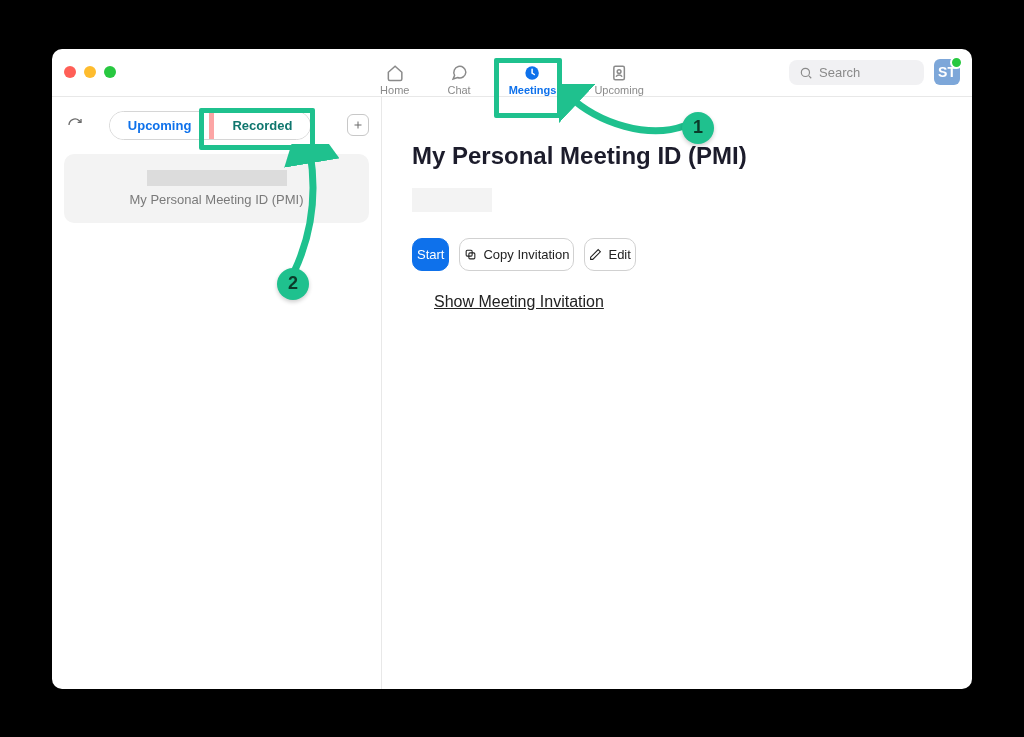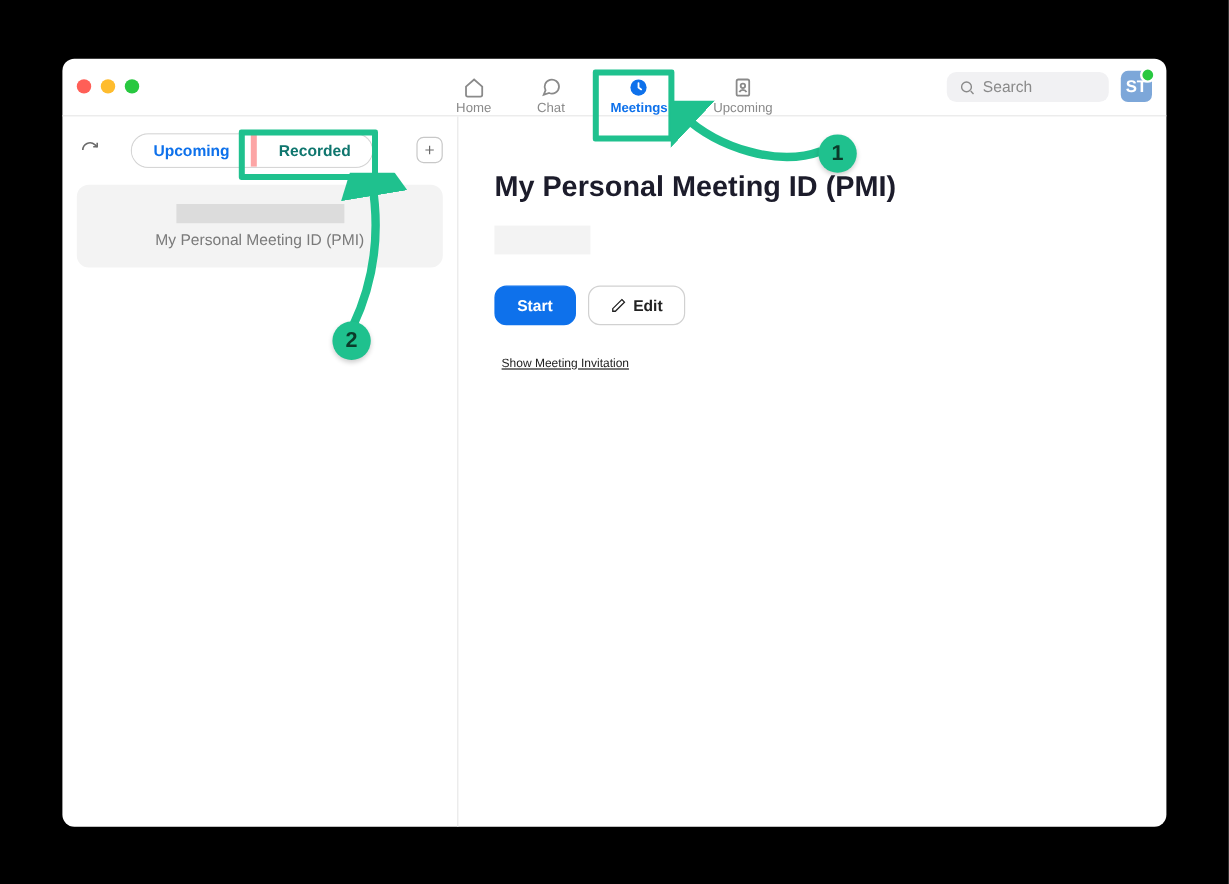--- a/index.html
+++ b/index.html
@@ -182,43 +182,43 @@
       margin-bottom: 26px;
     }
     .btn-row {
       display: flex;
       gap: 10px;
       margin-bottom: 22px;
       flex-wrap: wrap;
     }
     .btn {
       border-radius: 10px;
-      padding: 8px 18px;
+      padding: 8px 4px;
       font-size: 13px;
-      font-weight: 700;
+      font-weight: 400;
       cursor: pointer;
       display: inline-flex;
       align-items: center;
       gap: 6px;
       border: 1px solid #d1d1d1;
       background: #fff;
       color: #222;
     }
     .btn svg { width: 13px; height: 13px; }
     .btn.primary {
       background: #0e71eb;
       border-color: #0e71eb;
       color: #fff;
     }
     .link {
-      font-size: 10px;
+      font-size: 16px;
       color: #222;
       text-decoration: underline;
       cursor: pointer;
-      margin-left: 6px;
+      margin-left: 22px;
     }
 
     
     .annot-box {
       position: absolute;
       border: 5px solid #1fc18e;
       border-radius: 2px;
       pointer-events: none;
     }
     .annot-box.meetings { top: 9px; left: 442px; width: 68px; height: 60px; }
@@ -328,20 +328,27 @@
 
     <div class="content">
       <h1>My Personal Meeting ID (PMI)</h1>
       <div class="redacted2"></div>
       <div class="btn-row">
         <div class="btn primary">
           <span>Start</span>
         </div>
         <div class="btn">
           <svg viewBox="0 0 24 24" fill="none" stroke="currentColor" stroke-width="2">
+              <rect x="9" y="9" width="11" height="11" rx="2"></rect>
+              <rect x="4" y="4" width="11" height="11" rx="2"></rect>
+            </svg>
+          <span>Copy Invitation</span>
+        </div>
+        <div class="btn">
+          <svg viewBox="0 0 24 24" fill="none" stroke="currentColor" stroke-width="2">
               <path d="M17 3l4 4L7 21H3v-4z"></path>
             </svg>
           <span>Edit</span>
         </div>
       </div>
       <span class="link">Show Meeting Invitation</span>
     </div>
   </div>
 
   <div class="annot-box meetings"></div>

